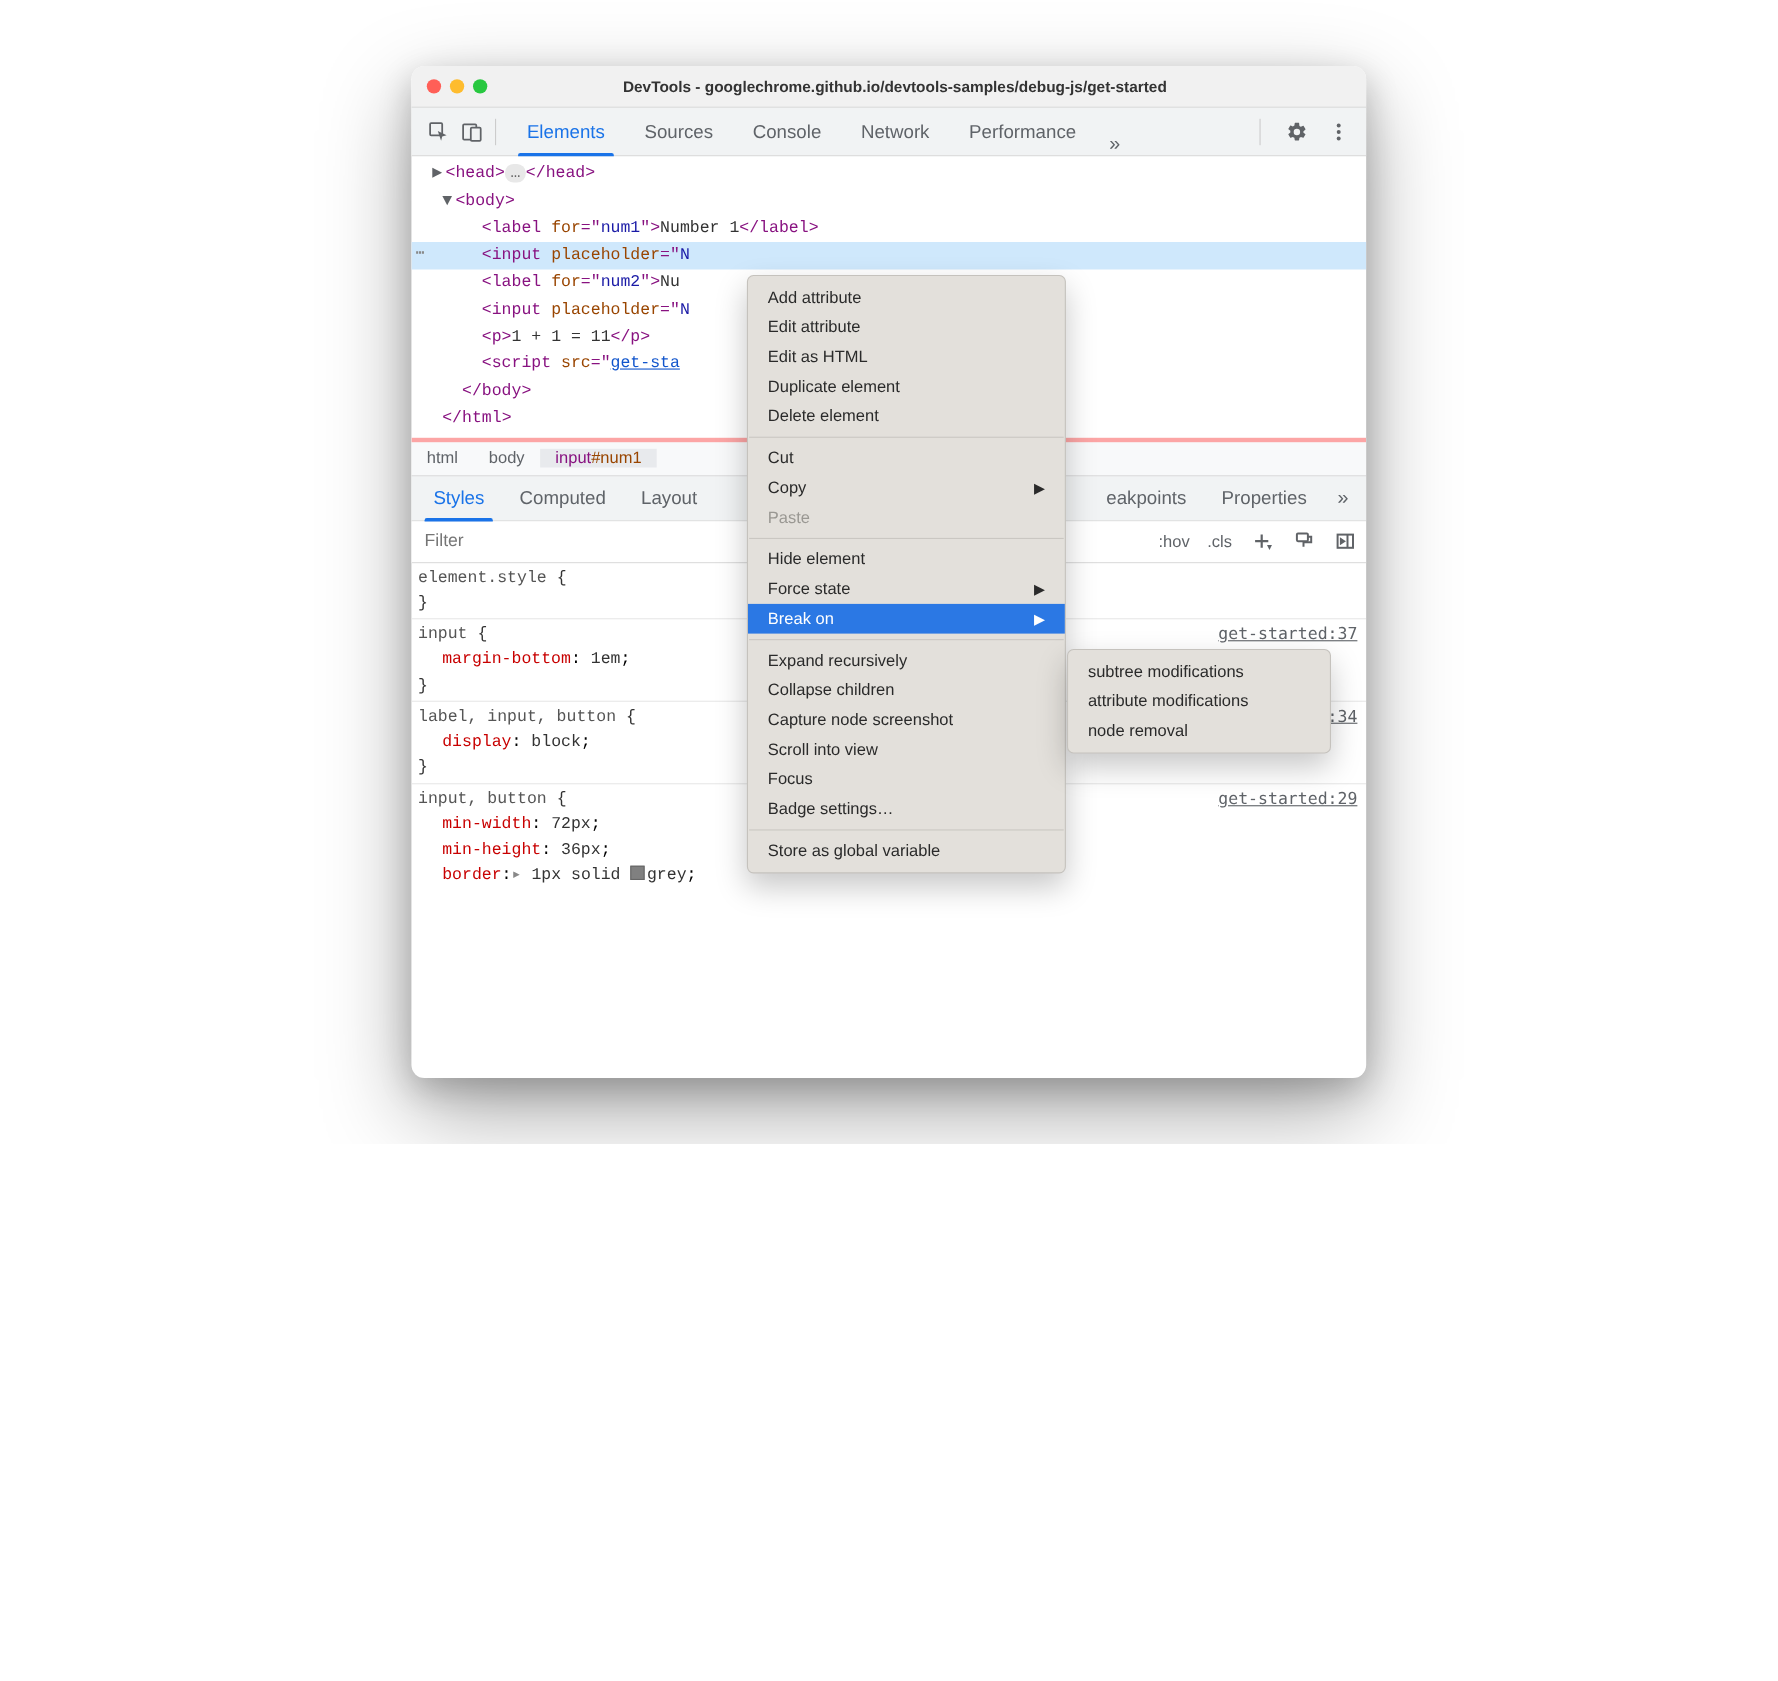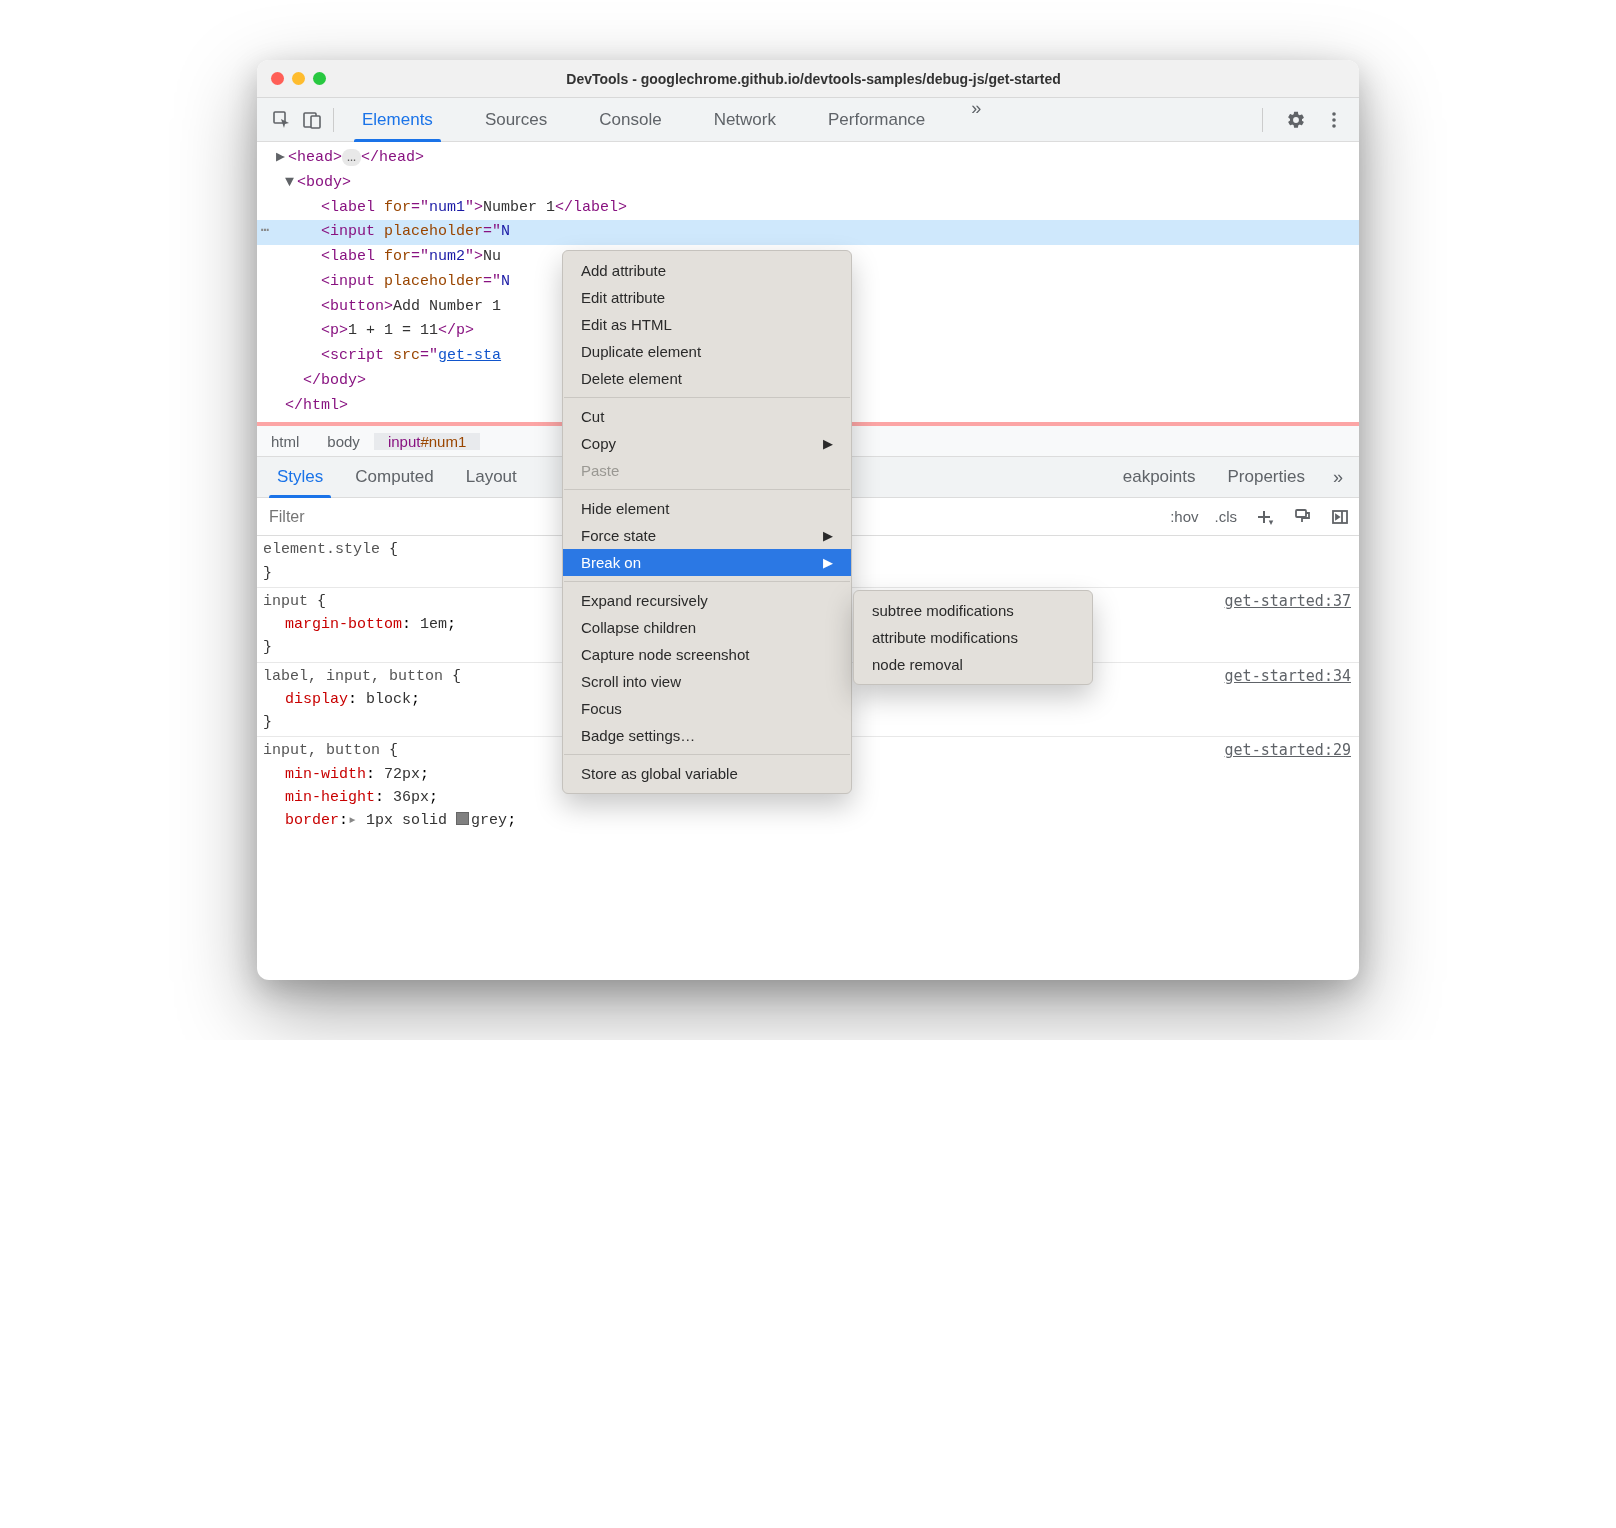--- a/index.html
+++ b/index.html
@@ -5,21 +5,21 @@
 * { margin: 0; padding: 0; box-sizing: border-box; }
 body {
   font-family: -apple-system, BlinkMacSystemFont, "Segoe UI", Helvetica, Arial, sans-serif;
   background: #fff;
   display: flex;
   justify-content: center;
   align-items: flex-start;
   padding: 60px;
 }
 .window {
-  width: 1102px;
+  width: 868px;
   height: 920px;
   background: #fff;
   border-radius: 12px;
   box-shadow: 0 30px 80px rgba(0,0,0,0.35), 0 10px 30px rgba(0,0,0,0.2);
   overflow: hidden;
   display: flex;
   flex-direction: column;
   position: relative;
 }
 
@@ -55,21 +55,21 @@
 }
 .tool-icon {
   width: 30px;
   height: 30px;
   display: flex;
   align-items: center;
   justify-content: center;
   color: #606367;
 }
 .toolbar-divider { width: 1px; height: 24px; background: #ccc; margin: 0 10px 0 6px; }
-.tabs { display: flex; gap: 16px; height: 100%; align-items: flex-start; }
+.tabs { display: flex; gap: 0; height: 100%; align-items: flex-end; }
 .tab {
   padding: 0 18px;
   height: 100%;
   display: flex;
   align-items: center;
   font-size: 17px;
   color: #5f6368;
   cursor: pointer;
   position: relative;
 }
@@ -291,21 +291,20 @@
     </div>
   </div>
 
   <div class="dom-tree">
     <div class="dom-line"> <span class="arrow">▶</span><span class="tag">&lt;head&gt;</span><span style="background:#e8e8e8;border-radius:8px;padding:0 5px;color:#666">…</span><span class="tag">&lt;/head&gt;</span></div>
     <div class="dom-line">  <span class="arrow">▼</span><span class="tag">&lt;body&gt;</span></div>
     <div class="dom-line">      <span class="tag">&lt;label </span><span class="attr-name">for</span><span class="tag">="</span><span class="attr-value">num1</span><span class="tag">"&gt;</span><span class="text-node">Number 1</span><span class="tag">&lt;/label&gt;</span></div>
     <div class="dom-line highlight"><span class="ellipsis-badge">⋯</span>      <span class="tag">&lt;input </span><span class="attr-name">placeholder</span><span class="tag">="</span><span class="attr-value">N</span></div>
     <div class="dom-line">      <span class="tag">&lt;label </span><span class="attr-name">for</span><span class="tag">="</span><span class="attr-value">num2</span><span class="tag">"&gt;</span><span class="text-node">Nu</span></div>
     <div class="dom-line">      <span class="tag">&lt;input </span><span class="attr-name">placeholder</span><span class="tag">="</span><span class="attr-value">N</span></div>
-    <div class="dom-line">      <span class="tag">&lt;button&gt;</span><span class="text-node">Add Number 1</span></div>
     <div class="dom-line">      <span class="tag">&lt;p&gt;</span><span class="text-node">1 + 1 = 11</span><span class="tag">&lt;/p&gt;</span></div>
     <div class="dom-line">      <span class="tag">&lt;script </span><span class="attr-name">src</span><span class="tag">="</span><span class="link-val">get-sta</span></div>
     <div class="dom-line">    <span class="tag">&lt;/body&gt;</span></div>
     <div class="dom-line">  <span class="tag">&lt;/html&gt;</span></div>
   </div>
 
   <div class="breadcrumbs">
     <div class="crumb">html</div>
     <div class="crumb">body</div>
     <div class="crumb sel"><span>input</span><span class="idsel">#num1</span></div>

